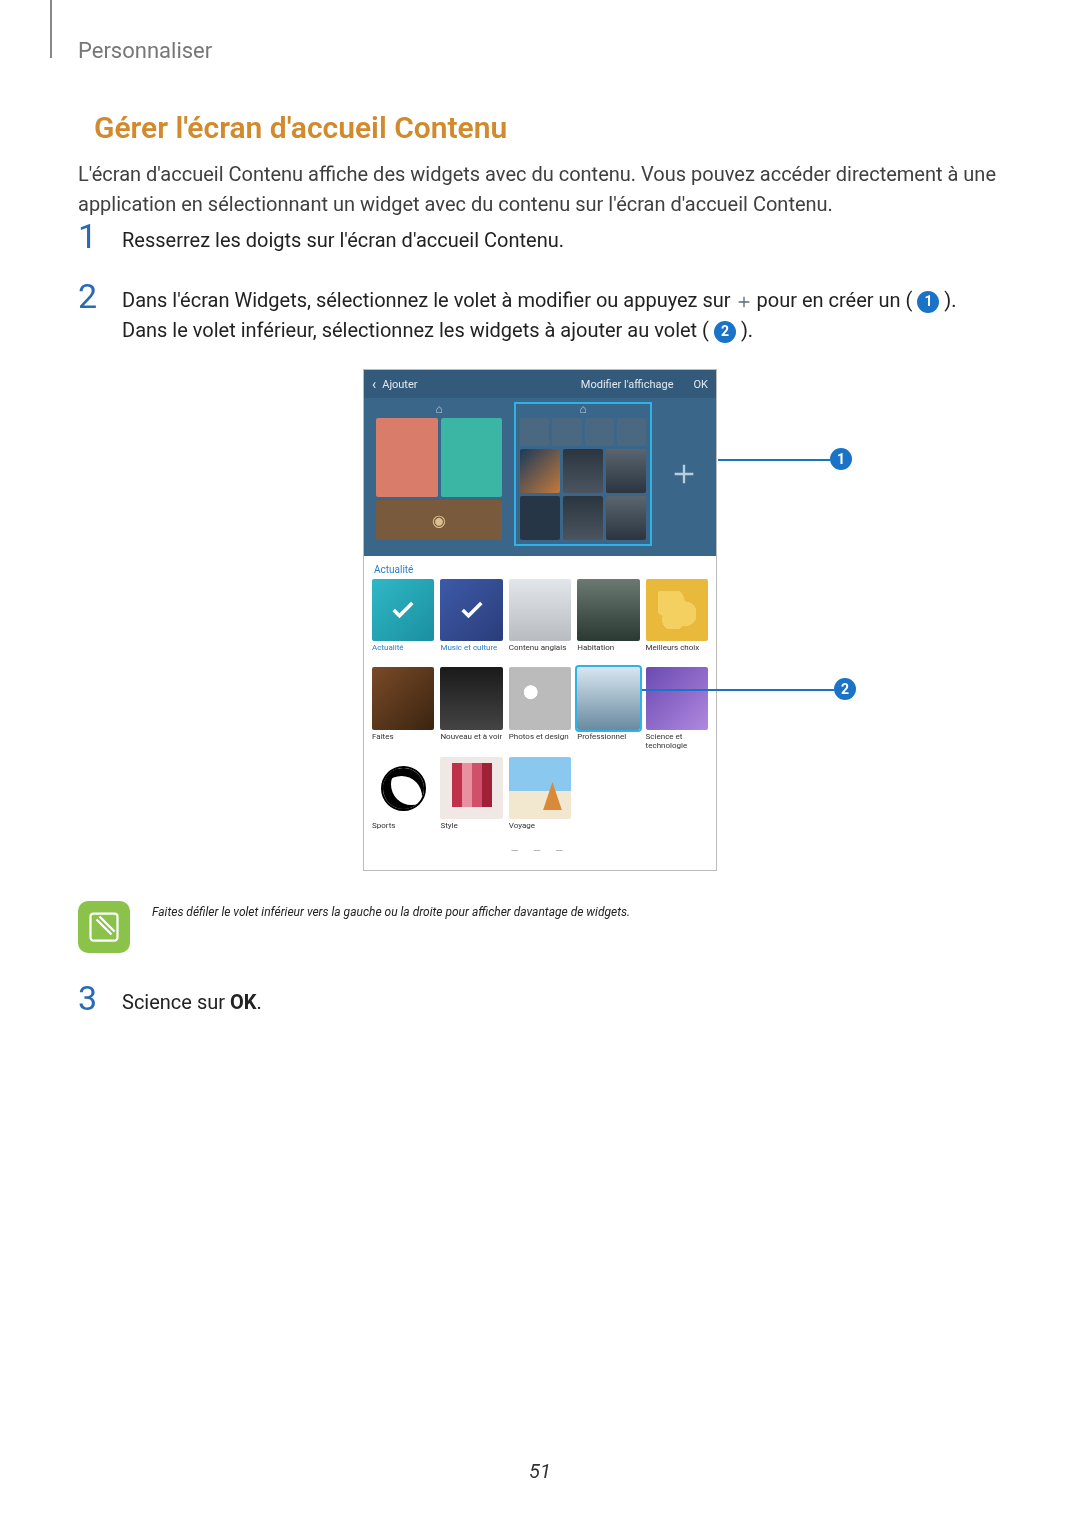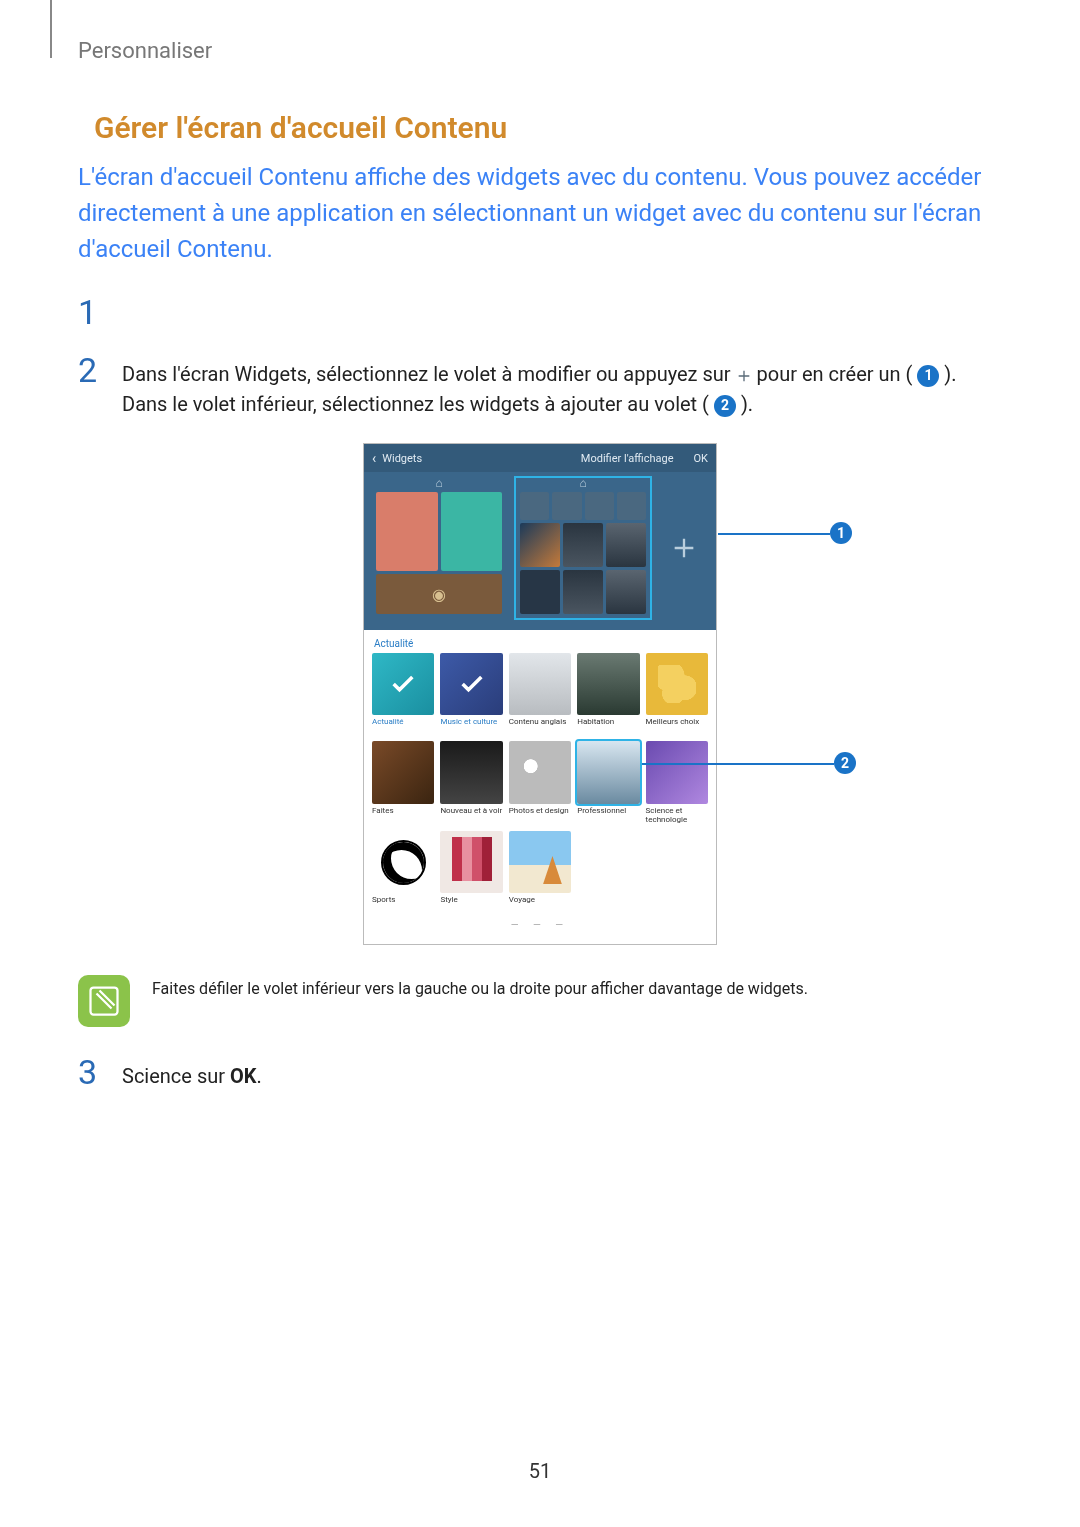--- a/index.html
+++ b/index.html
@@ -28,24 +28,23 @@
     left: 78px; right: 78px; top: 110px;
   }
   .h1 {
     color: #d18a2c;
     font-size: 30px;
     font-weight: 600;
     margin-bottom: 14px;
     margin-left: 16px;
   }
   .para {
-    font-size: 24px;
+    font-size: 20px;
     line-height: 1.5;
-    color: #3b82f6;
-    margin-bottom: 28px;
+    color: #404040;
   }
   .h2 {
     font-size: 24px;
     font-weight: 700;
     color: #222;
     margin-bottom: 20px;
   }
   .step {
     display: flex;
     align-items: flex-start;
@@ -220,64 +219,66 @@
     margin: 0 0 28px;
   }
   .note-icon {
     width: 52px; height: 52px;
     border-radius: 10px;
     background: #8bc34a;
     display:flex; align-items:center; justify-content:center;
     flex-shrink:0;
   }
   .note-icon svg { width:36px; height:36px; }
-  .note-text { font-size:16px; line-height:1.5; padding-top:2px; }
+  .note-text { font-size:12px; line-height:1.5; padding-top:2px;font-style:italic; }
 
   .page-num {
     position:absolute;
     bottom: 44px;
     left: 0; right: 0;
     text-align:center;
     font-size: 20px;
     color:#333;
+    font-style:italic;
   }
 </style>
 </head>
 <body>
 
 <div class="side-rule"></div>
 <div class="breadcrumb">Personnaliser</div>
 
 <div class="content">
 
   <h1 class="h1">Gérer l'écran d'accueil Contenu</h1>
   <p class="para">L'écran d'accueil Contenu affiche des widgets avec du contenu. Vous pouvez accéder directement à une application en sélectionnant un widget avec du contenu sur l'écran d'accueil Contenu.</p>
 
 
   <div class="step">
     <div class="step-num">1</div>
+    <div class="step-body">Resserrez les doigts sur l'écran d'accueil Contenu.</div>
   </div>
 
   <div class="step">
     <div class="step-num">2</div>
     <div class="step-body">
       <span>Dans l'écran Widgets, sélectionnez le volet à modifier ou appuyez sur </span><span class="inline-plus">
           <svg viewBox="0 0 24 24">
             <path d="M11 4h2v16h-2zM4 11h16v2H4z" fill="#5a6b78"></path>
           </svg>
         </span><span> pour en créer un ( </span><span class="circ-num">1</span><span> ).</span><br>
       <span>Dans le volet inférieur, sélectionnez les widgets à ajouter au volet ( </span><span class="circ-num">2</span><span> ).</span>
     </div>
   </div>
 
   <div class="figure-wrap">
     <div class="tablet">
       <div class="tablet-top">
         <span class="chev">‹</span>
-        <span>Widgets</span>
+        <span>Ajouter</span>
         <span class="spacer"></span>
         <span>Modifier l'affichage</span>
         <span style="width:8px"></span>
         <span>OK</span>
       </div>
       <div class="panel-area">
         <div class="panel panel1">
           <div class="panel-home">⌂</div>
           <div class="panel-grid">
             <div class="tile cal"></div>

